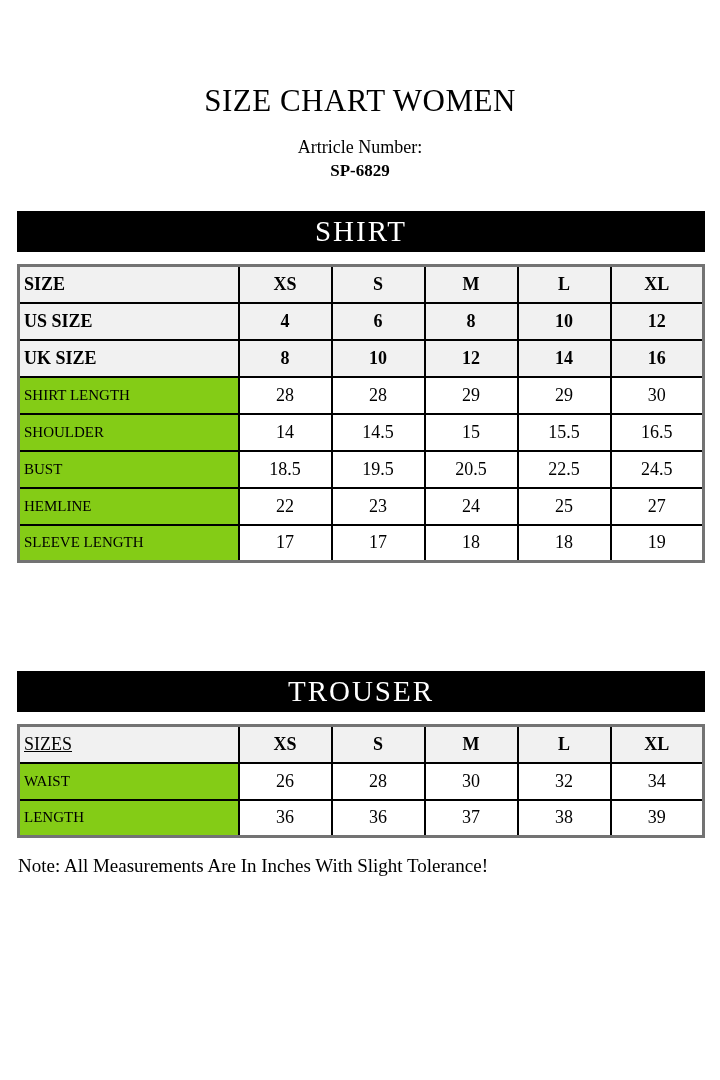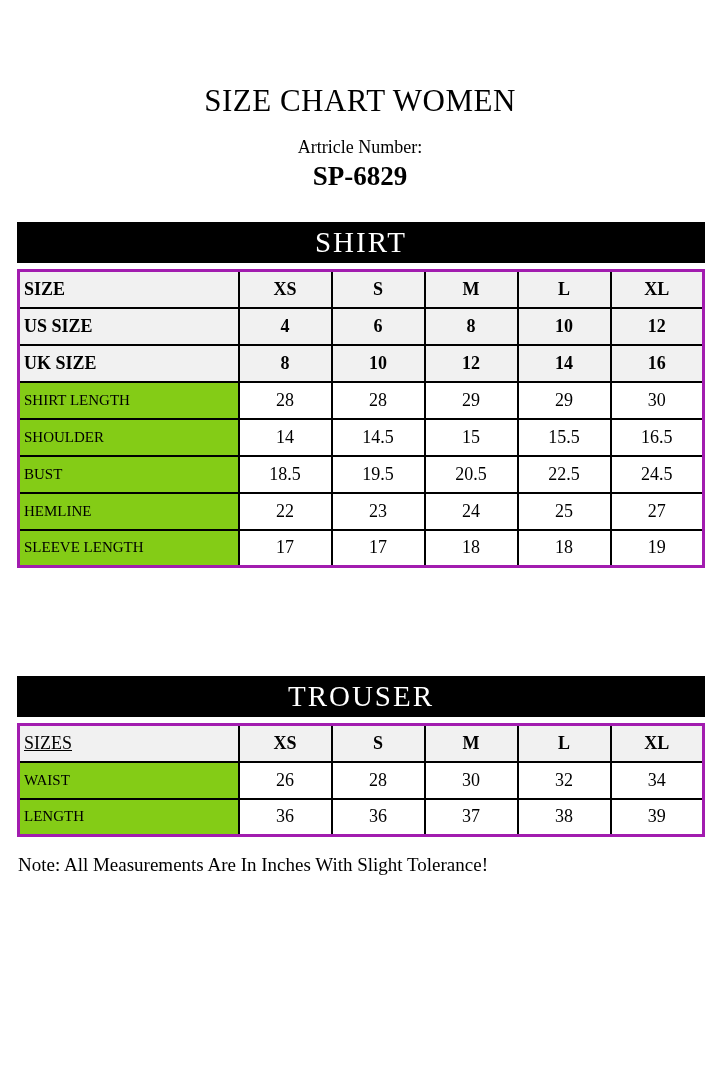--- a/index.html
+++ b/index.html
@@ -5,33 +5,33 @@
   * { margin:0; padding:0; box-sizing:border-box; }
   html,body { background:#ffffff; }
   .page {
     width:720px; height:1080px; background:#ffffff; color:#000;
     font-family:"Liberation Serif", serif;
     position:relative; overflow:hidden; margin:0 auto;
   }
   .header { text-align:center; padding-top:84px; }
   .page-title { font-size:31px; font-weight:400; letter-spacing:0.5px; line-height:1.1; }
   .article-label { font-size:18px; margin-top:19px; }
-  .article-number { font-size:27px; font-weight:700; margin-top:3px; }
+  .article-number { font-size:17px; font-weight:700; margin-top:3px; }
 
   .size-section { width:688px; margin-left:17px; }
   .shirt-section { margin-top:30px; }
   .trouser-section { margin-top:108px; }
 
   .table-caption {
     background:#000000; color:#ffffff; text-align:center;
     font-size:29px; height:41px; line-height:41px; letter-spacing:2px;
   }
   table {
     width:100%; border-collapse:collapse; table-layout:fixed;
-    margin-top:6px; border:3px solid #a21caf;
+    margin-top:12px; border:3px solid #737373;
   }
   td {
     border:2px solid #000; height:37px; font-size:18px;
     text-align:center; vertical-align:middle; background:#ffffff;
     padding:0; overflow:hidden; white-space:nowrap;
   }
   td.lbl { width:220px; text-align:left; padding-left:4px; background:#84cc16; }
   tr.hdr td { background:#f1f1f1; font-weight:700; }
   tr.hdr td.plain { font-weight:400;text-decoration:underline; }
   td.small-lbl { font-size:15px; }

